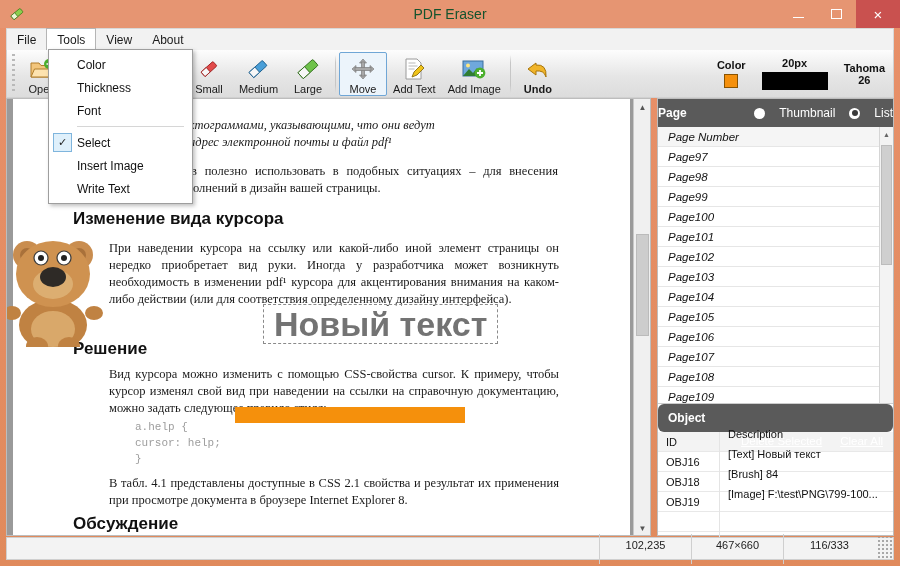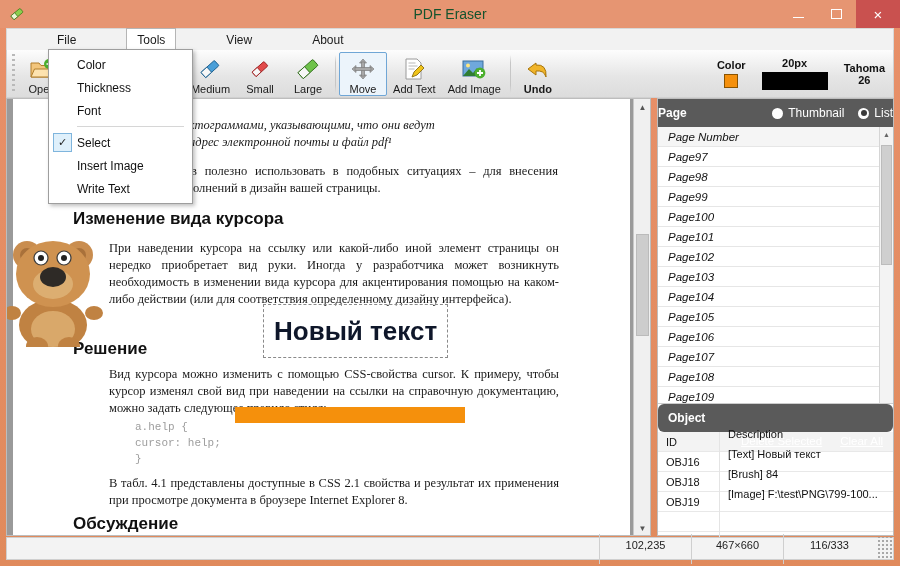--- a/index.html
+++ b/index.html
@@ -42,21 +42,21 @@
 
   
   .menubar {
     position: absolute; top: 28px; left: 6px; width: 888px; height: 22px;
     background: #f2f2f2;
     border: 1px solid #d8d8d8; border-bottom: none;
     display: flex; align-items: stretch;
     font-size: 12px; color: #1a1a1a;
   }
   .menu-item {
-    padding: 0 10px; display: flex; align-items: center; cursor: default; margin-left: 40px;
+    padding: 0 10px; display: flex; align-items: center; cursor: default;
   }
   .menu-item.open {
     background: #ffffff;
     border-left: 1px solid #b5b5b5; border-right: 1px solid #b5b5b5;
     border-top: 1px solid #b5b5b5;
     margin-top: -1px; padding-top: 1px;
   }
 
   
   .toolbar {
@@ -162,41 +162,41 @@
     position: absolute;
     font-family: "Liberation Mono", monospace;
     font-size: 11px; line-height: 16px; color: #9d9d9d;
   }
   .brush-mark {
     position: absolute; background: #f5900c;
   }
   .textobj {
     position: absolute;
     border: 1px dashed #8a8a8a;
-    color: #0f172a; font-weight: bold;
+    color: #737373; font-weight: bold;
     font-family: "Liberation Sans", sans-serif;
-    font-size: 26px; line-height: 38px;
-    padding: 7px 10px; white-space: nowrap;
+    font-size: 34px; line-height: 38px;
+    padding: 0 10px; white-space: nowrap;
     background: rgba(255,255,255,0.0);
   }
   .imgobj { position: absolute; }
 
   
   .rightpanel {
     position: absolute; top: 98px; left: 657px; width: 237px; height: 438px;
     background: #fff; border: 1px solid #bdbdbd;
   }
   .panel-head {
     height: 28px; background: #5a5a5a; color: #fff;
     display: flex; align-items: center; padding: 0 0;
     font-size: 12px; font-weight: bold;
   }
   .panel-head .ph-title { flex: 0 0 auto; }
   .radio-grp { margin-left: auto; display: flex; align-items: center; gap: 14px; font-weight: normal; }
-  .radio { display: flex; align-items: center; gap: 5px; cursor: pointer; }
+  .radio { display: flex; align-items: center; gap: 14px; cursor: pointer; }
   .radio-dot {
     width: 11px; height: 11px; border-radius: 50%;
     background: #fff; display: inline-block; position: relative;
   }
   .radio-dot.sel::after {
     content: ""; position: absolute; left: 2.5px; top: 2.5px;
     width: 6px; height: 6px; border-radius: 50%; background: #3a3a3a;
   }
   .pagelist {
     position: relative; height: 277px; overflow: hidden;
@@ -322,38 +322,38 @@
       <span class="tb-label">Rotate</span>
     </div>
     <span class="tb-caret">▼</span>
 
     <div class="tb-sep"></div>
 
     <div class="tb-btn">
       <span class="tb-ico">
         <svg width="26" height="24" viewBox="0 0 26 24">
           <g transform="rotate(-42 13 12)">
+            <rect x="5" y="9" width="16" height="6" rx="1" fill="#e24b4b" stroke="#9e2222" stroke-width="0.9"></rect>
+            <rect x="5" y="9" width="7" height="6" fill="#f7f7f7" stroke="#9e2222" stroke-width="0.9"></rect>
+          </g>
+        </svg>
+      </span>
+      <span class="tb-label">Small</span>
+    </div>
+
+    <div class="tb-btn">
+      <span class="tb-ico">
+        <svg width="26" height="24" viewBox="0 0 26 24">
+          <g transform="rotate(-42 13 12)">
             <rect x="4" y="8.5" width="18" height="7" rx="1" fill="#4a9fd8" stroke="#1d5f8d" stroke-width="0.9"></rect>
             <rect x="4" y="8.5" width="8" height="7" fill="#f7f7f7" stroke="#1d5f8d" stroke-width="0.9"></rect>
           </g>
         </svg>
       </span>
       <span class="tb-label">Medium</span>
-    </div>
-
-    <div class="tb-btn">
-      <span class="tb-ico">
-        <svg width="26" height="24" viewBox="0 0 26 24">
-          <g transform="rotate(-42 13 12)">
-            <rect x="5" y="9" width="16" height="6" rx="1" fill="#e24b4b" stroke="#9e2222" stroke-width="0.9"></rect>
-            <rect x="5" y="9" width="7" height="6" fill="#f7f7f7" stroke="#9e2222" stroke-width="0.9"></rect>
-          </g>
-        </svg>
-      </span>
-      <span class="tb-label">Small</span>
     </div>
 
     <div class="tb-btn">
       <span class="tb-ico">
         <svg width="26" height="24" viewBox="0 0 26 24">
           <g transform="rotate(-42 13 12)">
             <rect x="3" y="8" width="20" height="8" rx="1" fill="#6ec24a" stroke="#33701d" stroke-width="0.9"></rect>
             <rect x="3" y="8" width="9" height="8" fill="#f7f7f7" stroke="#33701d" stroke-width="0.9"></rect>
           </g>
         </svg>
@@ -446,21 +446,21 @@
   <div class="docarea">
     <div class="page">
 
       <div class="doc-par italic" style="left:120px; top:18px; width:425px;">сылки с пиктограммами, указывающими, что они ведут</div>
       <div class="doc-par italic" style="left:120px; top:35px; width:425px;">ресурс, на адрес электронной почты и файл pdf¹</div>
 
       <div class="doc-par" style="left:65px; top:64px; width:480px;">Селекторы атрибутов полезно использовать в подобных ситуациях – для внесения привлекательных дополнений в дизайн вашей страницы.</div>
 
       <div class="doc-h" style="left:60px; top:110px;">Изменение вида курсора</div>
 
-      <div class="doc-par" style="left:96px; top:141px; width:450px;">При наведении курсора на ссылку или какой-либо иной элемент страницы он нередко приобретает вид руки. Иногда у разработчика может возникнуть необходимость в изменении вида курсора для акцентирования помощью на каком-либо действии (или для соответствия определенному дизайну интерфейса).</div>
+      <div class="doc-par" style="left:96px; top:141px; width:450px;">При наведении курсора на ссылку или какой-либо иной элемент страницы он нередко приобретает вид руки. Иногда у разработчика может возникнуть необходимость в изменении pdf¹ курсора для акцентирования внимания на каком-либо действии (или для соответствия определенному дизайну интерфейса).</div>
 
       <div class="doc-h" style="left:60px; top:240px;">Решение</div>
 
       <div class="doc-par" style="left:96px; top:267px; width:450px;">Вид курсора можно изменить с помощью CSS-свойства cursor. К примеру, чтобы курсор изменял свой вид при наведении на ссылки на справочную документацию, можно задать следующее правило стиля:</div>
 
       <div class="doc-code" style="left:122px; top:320px;">a.help {</div>
       <div class="doc-code" style="left:122px; top:336px;">cursor: help;</div>
       <div class="doc-code" style="left:122px; top:352px;">}</div>
 
       <div class="brush-mark" style="left:222px; top:308px; width:230px; height:16px;"></div>

